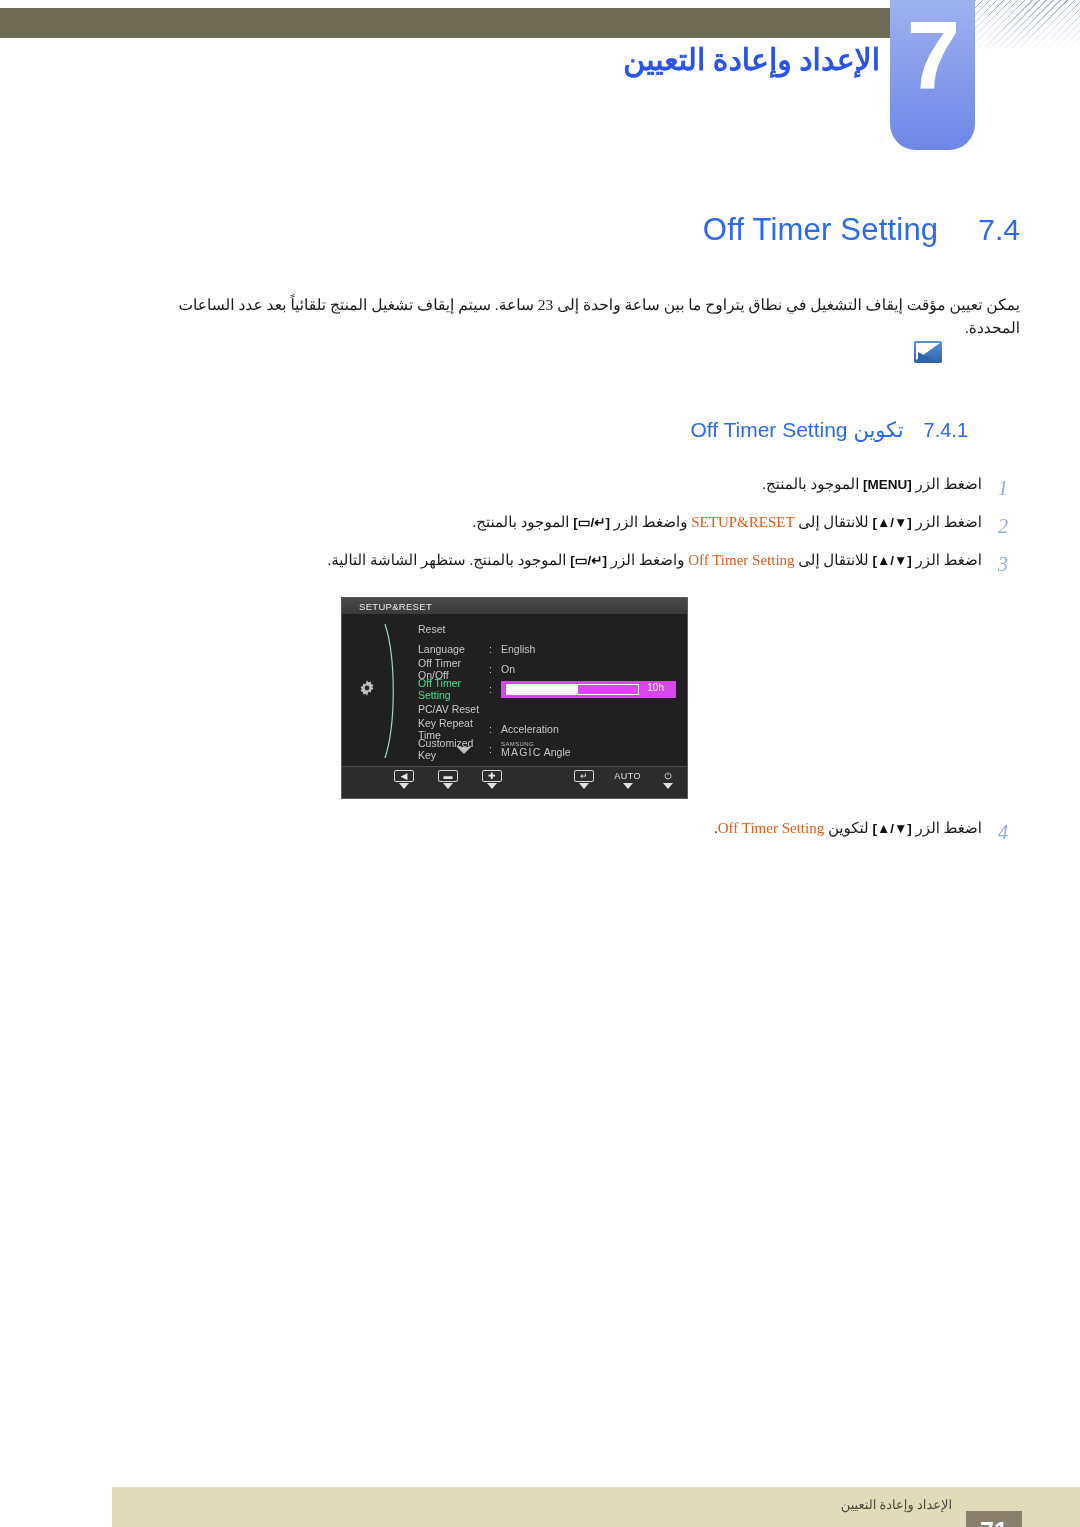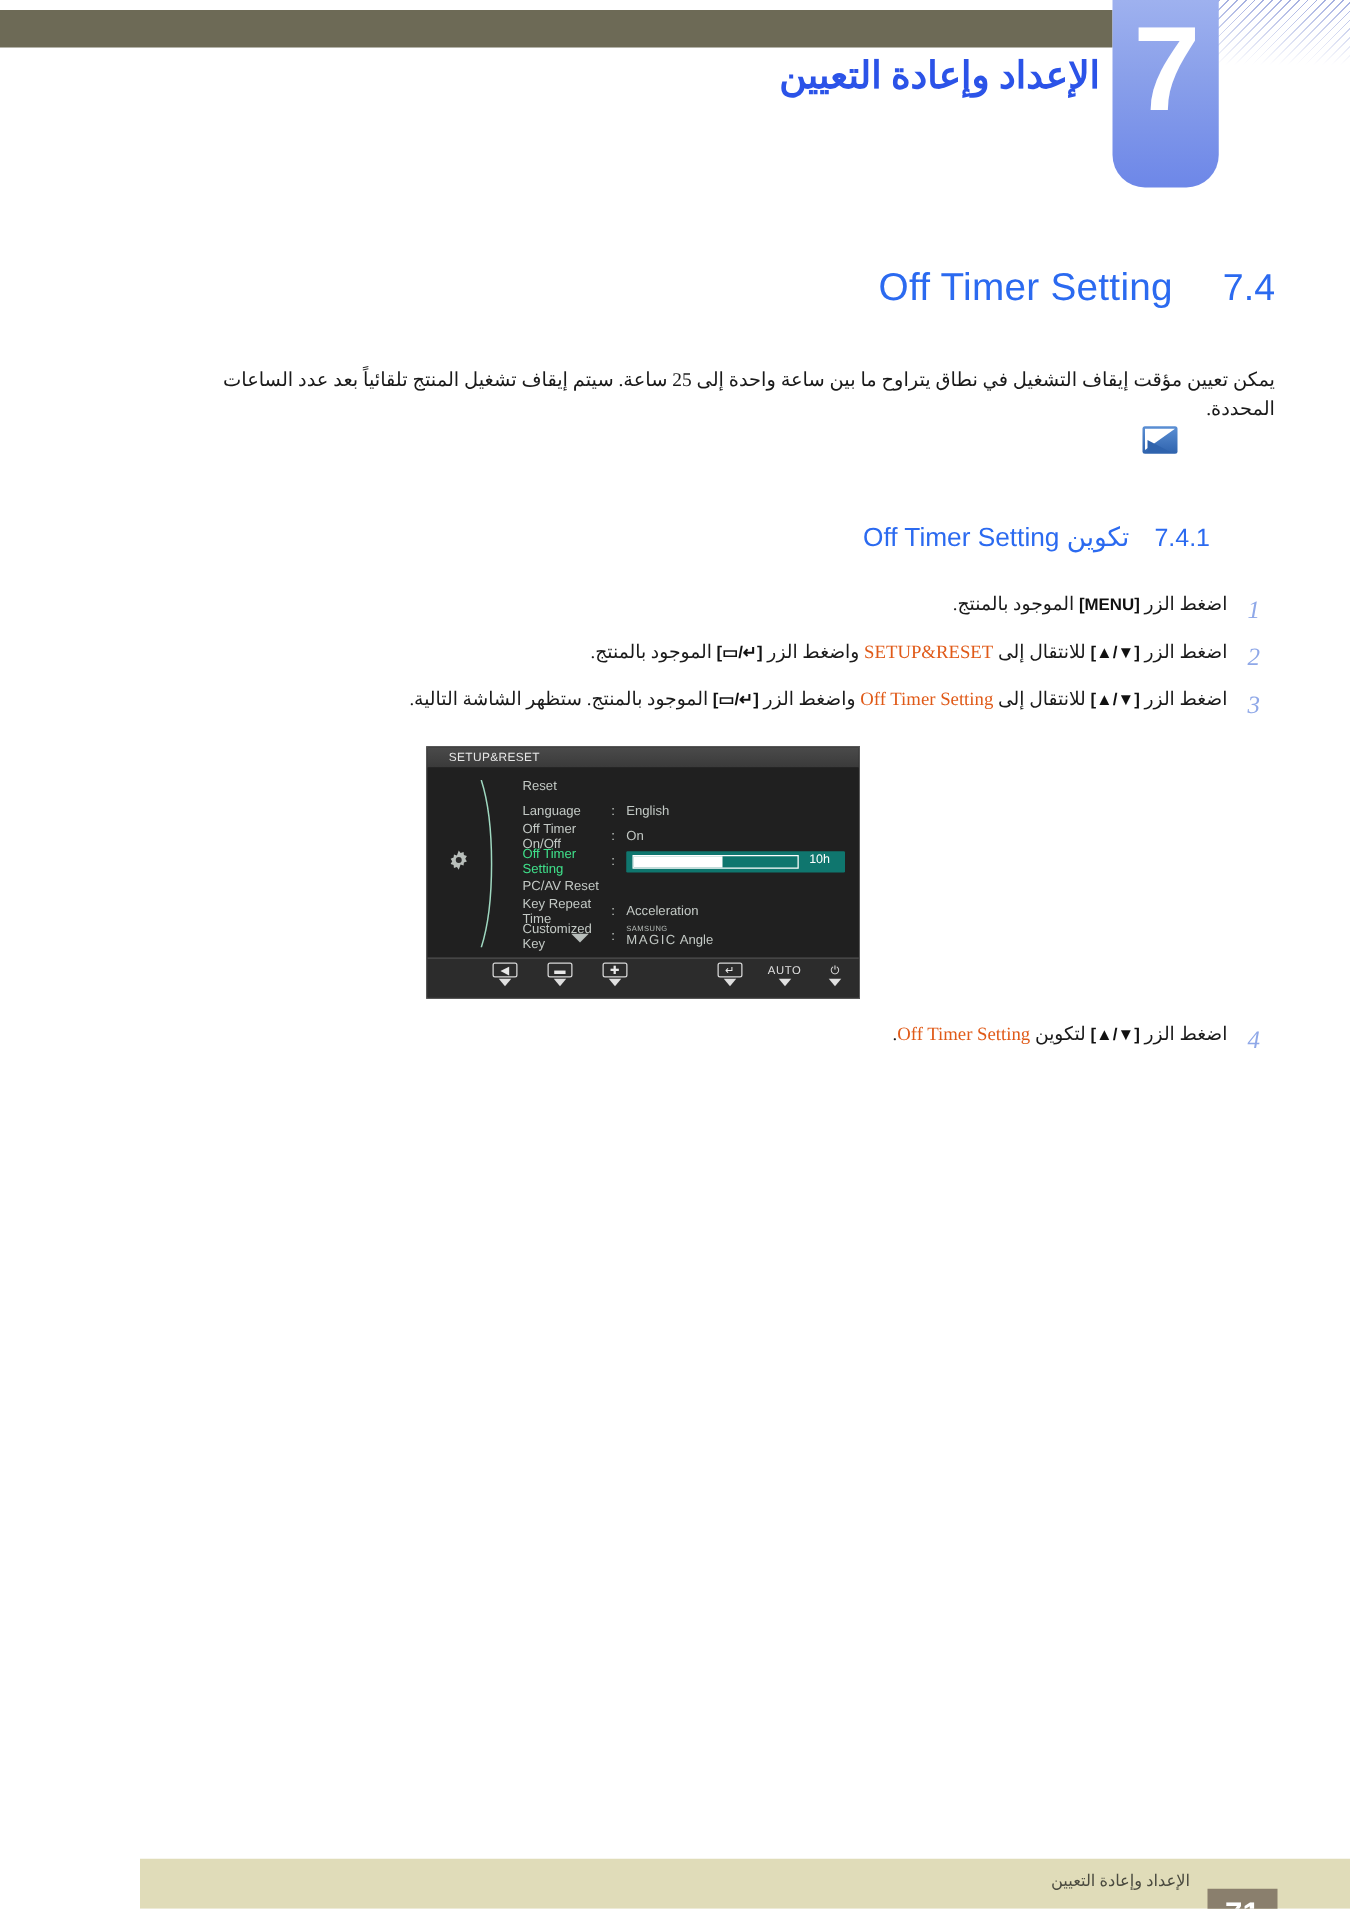--- a/index.html
+++ b/index.html
@@ -140,21 +140,21 @@
   .osd-row {
     display: flex; align-items: center; height: 20px;
     font-size: 10.5px;
   }
   .osd-label { width: 90px; color: #c3c9c5; padding-left: 19px; }
   .osd-colon { width: 12px; color: #c3c9c5; }
   .osd-value { color: #c3c9c5; }
   .osd-row.active .osd-label { color: #3fe08a; }
   .slider {
     position: relative; width: 175px; height: 17px;
-    background: #0f766e; border-radius: 1px;
+    background: #d946ef; border-radius: 1px;
     display: flex; align-items: center;
   }
   .slider-track {
     position: absolute; left: 5px; top: 3px; width: 133px; height: 11px;
     border: 1px solid #ffffff; background: transparent;
   }
   .slider-fill {
     position: absolute; left: 6px; top: 4px; width: 72px; height: 9px;
     background: #ffffff;
   }
@@ -218,21 +218,21 @@
   <div class="chapter-badge">
     <span>7</span>
   </div>
   <div class="chapter-title">الإعداد وإعادة التعيين</div>
 
   <div class="section-title-row">
     <span class="section-title-text">Off Timer Setting</span>
     <span class="section-num">7.4</span>
   </div>
 
-  <div class="intro-para">يمكن تعيين مؤقت إيقاف التشغيل في نطاق يتراوح ما بين ساعة واحدة إلى 25 ساعة. سيتم إيقاف تشغيل المنتج تلقائياً بعد عدد الساعات المحددة.</div>
+  <div class="intro-para">يمكن تعيين مؤقت إيقاف التشغيل في نطاق يتراوح ما بين ساعة واحدة إلى 23 ساعة. سيتم إيقاف تشغيل المنتج تلقائياً بعد عدد الساعات المحددة.</div>
 
   <div class="note-row">
     <span class="note-icon"></span>
   </div>
 
   <div class="subsection-row">
     <span class="subsection-text">
       <span>تكوين</span>
       <span>Off Timer Setting</span>
     </span>

